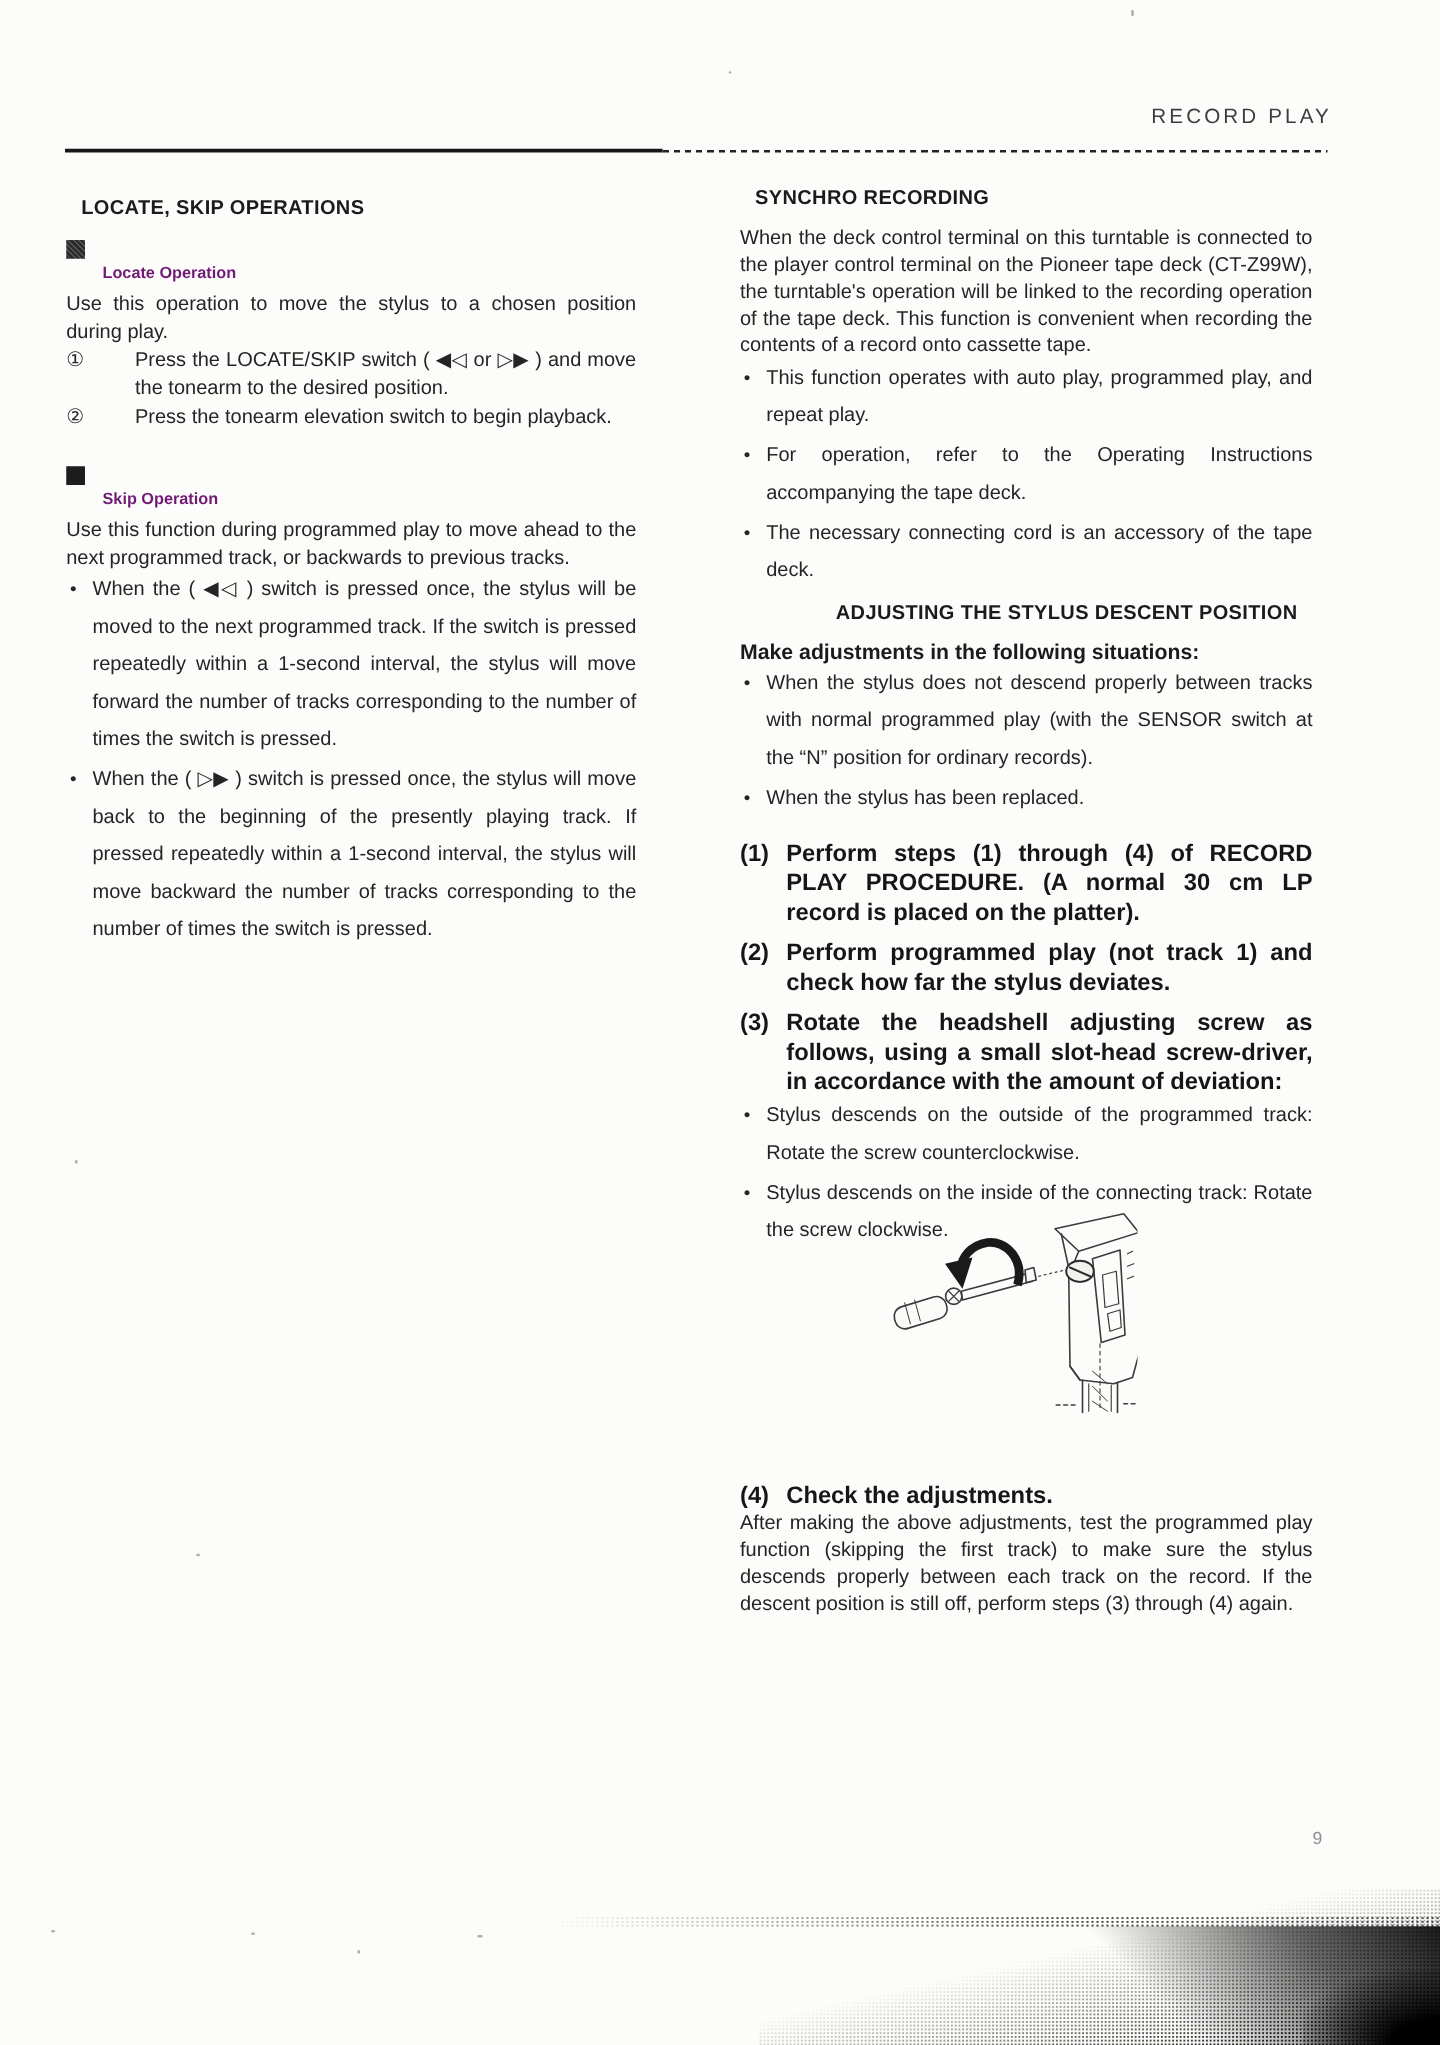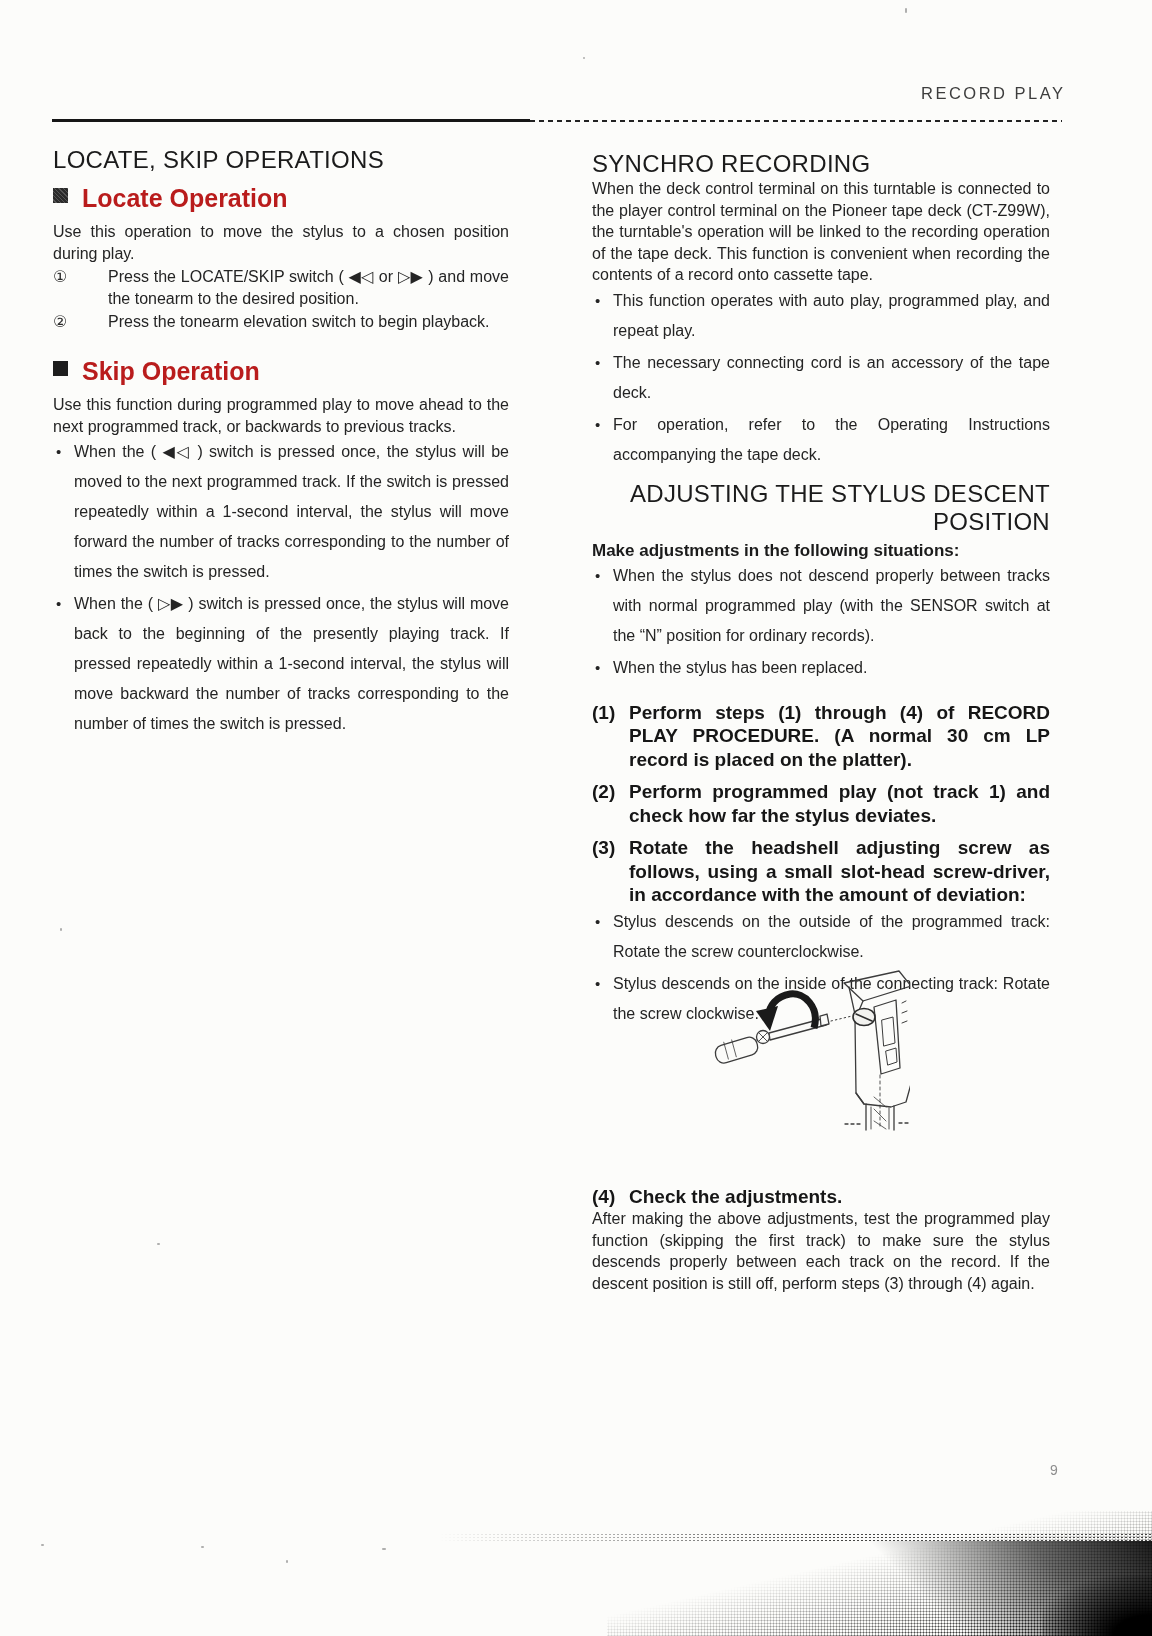--- a/index.html
+++ b/index.html
@@ -18,28 +18,28 @@
   .rule-dotted {
     position:absolute; left:530px; top:120px; width:532px; height:2px;
     background:repeating-linear-gradient(90deg,#222 0 5px, rgba(34,34,34,0) 5px 9px);
   }
 
   
   .col { position:absolute; top:146px; }
   .col-left  { left:53px;  width:456px; }
   .col-right { left:592px; width:458px; }
 
-  h1.section-title { font-size:24px; font-weight:400; color:#1b1b1b; margin:0; letter-spacing:0.3px; }
+  h1.section-title { font-size:16px; font-weight:700; color:#1b1b1b; margin:12px; letter-spacing:0.3px; }
   .subhead { display:flex; align-items:flex-start; gap:14px; margin:10px 0 8px; }
   .subhead .sq { width:15px; height:15px; background:#1d1d1d; margin-top:4px; flex:0 0 auto; }
   .subhead .sq.dither {
     background:
       repeating-linear-gradient(45deg,#2a2a2a 0 2px, #555 2px 3px);
   }
-  .subhead .t { font-size:25px; font-weight:700; color:#b91c1c; }
+  .subhead .t { font-size:13px; font-weight:700; color:#701a75;margin-top:22px; }
 
   p.body { margin:0; font-size:16px; line-height:21.6px; text-align:justify; }
   .mt2 { margin-top:2px; }
 
   ul.plain { list-style:none; margin:0; padding:0; }
   ul.bullets li {
     position:relative; padding-left:21px; font-size:16px; line-height:30px;
     text-align:justify; margin-bottom:2px;
   }
   ul.bullets li::before { content:"•"; position:absolute; left:3px; top:0; font-size:15px; }
@@ -141,22 +141,22 @@
     <li>When the ( ▷▶ ) switch is pressed once, the stylus will move back to the beginning of the presently playing track. If pressed repeatedly within a 1-second interval, the stylus will move backward the number of tracks corresponding to the number of times the switch is pressed.</li>
   </ul>
 </div>
 
 <div class="col col-right">
   <h1 class="section-title">SYNCHRO RECORDING</h1>
   <p class="body synchro-intro">When the deck control terminal on this turntable is connected to the player control terminal on the Pioneer tape deck (CT-Z99W), the turntable's operation will be linked to the recording operation of the tape deck. This function is convenient when recording the contents of a record onto cassette tape.</p>
 
   <ul class="plain bullets syn-bullets">
     <li>This function operates with auto play, programmed play, and repeat play.</li>
+    <li>For operation, refer to the Operating Instructions accompanying the tape deck.</li>
     <li>The necessary connecting cord is an accessory of the tape deck.</li>
-    <li>For operation, refer to the Operating Instructions accompanying the tape deck.</li>
   </ul>
 
   <h1 class="section-title adjust-title">ADJUSTING THE STYLUS DESCENT POSITION</h1>
   <p class="lead-bold">Make adjustments in the following situations:</p>
 
   <ul class="plain bullets adjust-bullets">
     <li>When the stylus does not descend properly between tracks with normal programmed play (with the SENSOR switch at the “N” position for ordinary records).</li>
     <li>When the stylus has been replaced.</li>
   </ul>
 

